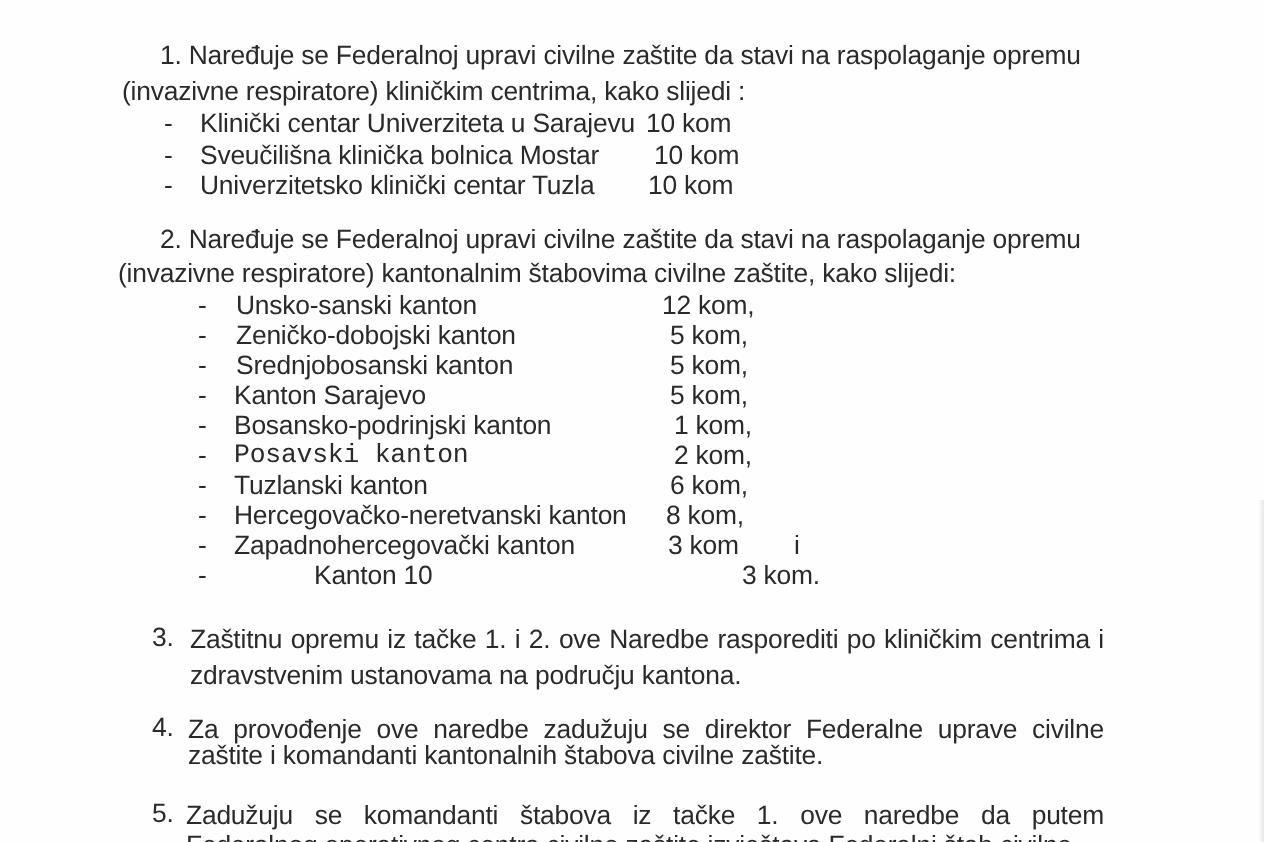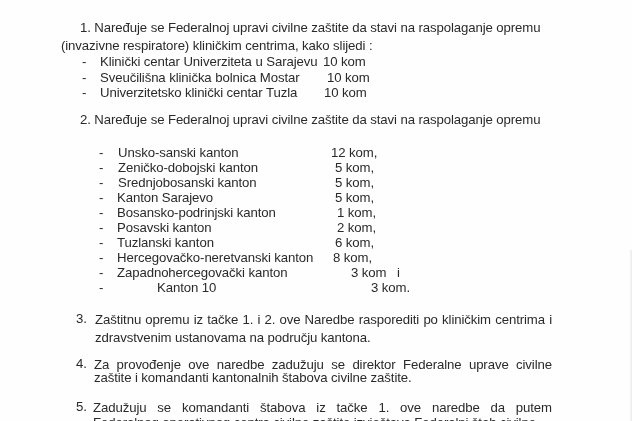--- a/index.html
+++ b/index.html
@@ -65,20 +65,21 @@
       <span class="qty" style="left:327px;">10 kom</span>
     </div>
     <div class="line" style="left:0; top:85px; width:632px;">
       <span class="dash" style="left:82px;">-</span>
       <span class="name" style="left:100px;">Univerzitetsko klinički centar Tuzla</span>
       <span class="qty" style="left:324px;">10 kom</span>
     </div>
   </div>
 
   <div class="line" style="left:80px; top:112px;">2.  Naređuje se Federalnoj upravi civilne zaštite da stavi na raspolaganje opremu</div>
+  <div class="line" style="left:59px; top:129px;">(invazivne respiratore) kantonalnim štabovima civilne zaštite, kako slijedi:</div>
 
   <div>
     <div class="line" style="left:0; top:145px; width:632px;">
       <span class="dash" style="left:99px;">-</span>
       <span class="name" style="left:118px;">Unsko-sanski kanton</span>
       <span class="qty" style="left:331px;">12 kom,</span>
     </div>
     <div class="line" style="left:0; top:160px; width:632px;">
       <span class="dash" style="left:99px;">-</span>
       <span class="name" style="left:118px;">Zeničko-dobojski kanton</span>
@@ -94,37 +95,37 @@
       <span class="name" style="left:117px;">Kanton Sarajevo</span>
       <span class="qty" style="left:335px;">5 kom,</span>
     </div>
     <div class="line" style="left:0; top:205px; width:632px;">
       <span class="dash" style="left:99px;">-</span>
       <span class="name" style="left:117px;">Bosansko-podrinjski kanton</span>
       <span class="qty" style="left:337px;">1 kom,</span>
     </div>
     <div class="line" style="left:0; top:220px; width:632px;">
       <span class="dash" style="left:99px;">-</span>
-      <span class="name" style="left:117px;">Posavski kanton</span>
+      <span class="name" style="left:117px;font-family:Liberation Mono, monospace;">Posavski kanton</span>
       <span class="qty" style="left:337px;">2 kom,</span>
     </div>
     <div class="line" style="left:0; top:235px; width:632px;">
       <span class="dash" style="left:99px;">-</span>
       <span class="name" style="left:117px;">Tuzlanski kanton</span>
       <span class="qty" style="left:335px;">6 kom,</span>
     </div>
     <div class="line" style="left:0; top:250px; width:632px;">
       <span class="dash" style="left:99px;">-</span>
       <span class="name" style="left:117px;">Hercegovačko-neretvanski kanton</span>
       <span class="qty" style="left:333px;text-align:right;">8 kom,</span>
     </div>
     <div class="line" style="left:0; top:265px; width:632px;">
       <span class="dash" style="left:99px;">-</span>
       <span class="name" style="left:117px;">Zapadnohercegovački kanton</span>
-      <span class="qty" style="left:351px;text-align:center;">3 kom</span>
+      <span class="qty" style="left:334px;text-align:center;">3 kom</span>
       <span class="qty" style="left:397px;">i</span>
     </div>
     <div class="line" style="left:0; top:280px; width:632px;">
       <span class="dash" style="left:99px;">-</span>
       <span class="name" style="left:117px;margin-left:40px;">Kanton 10</span>
       <span class="qty" style="left:333px;margin-left:38px;">3 kom.</span>
     </div>
   </div>
 
   <div class="line" style="left:76px; top:311px;">3.</div>

